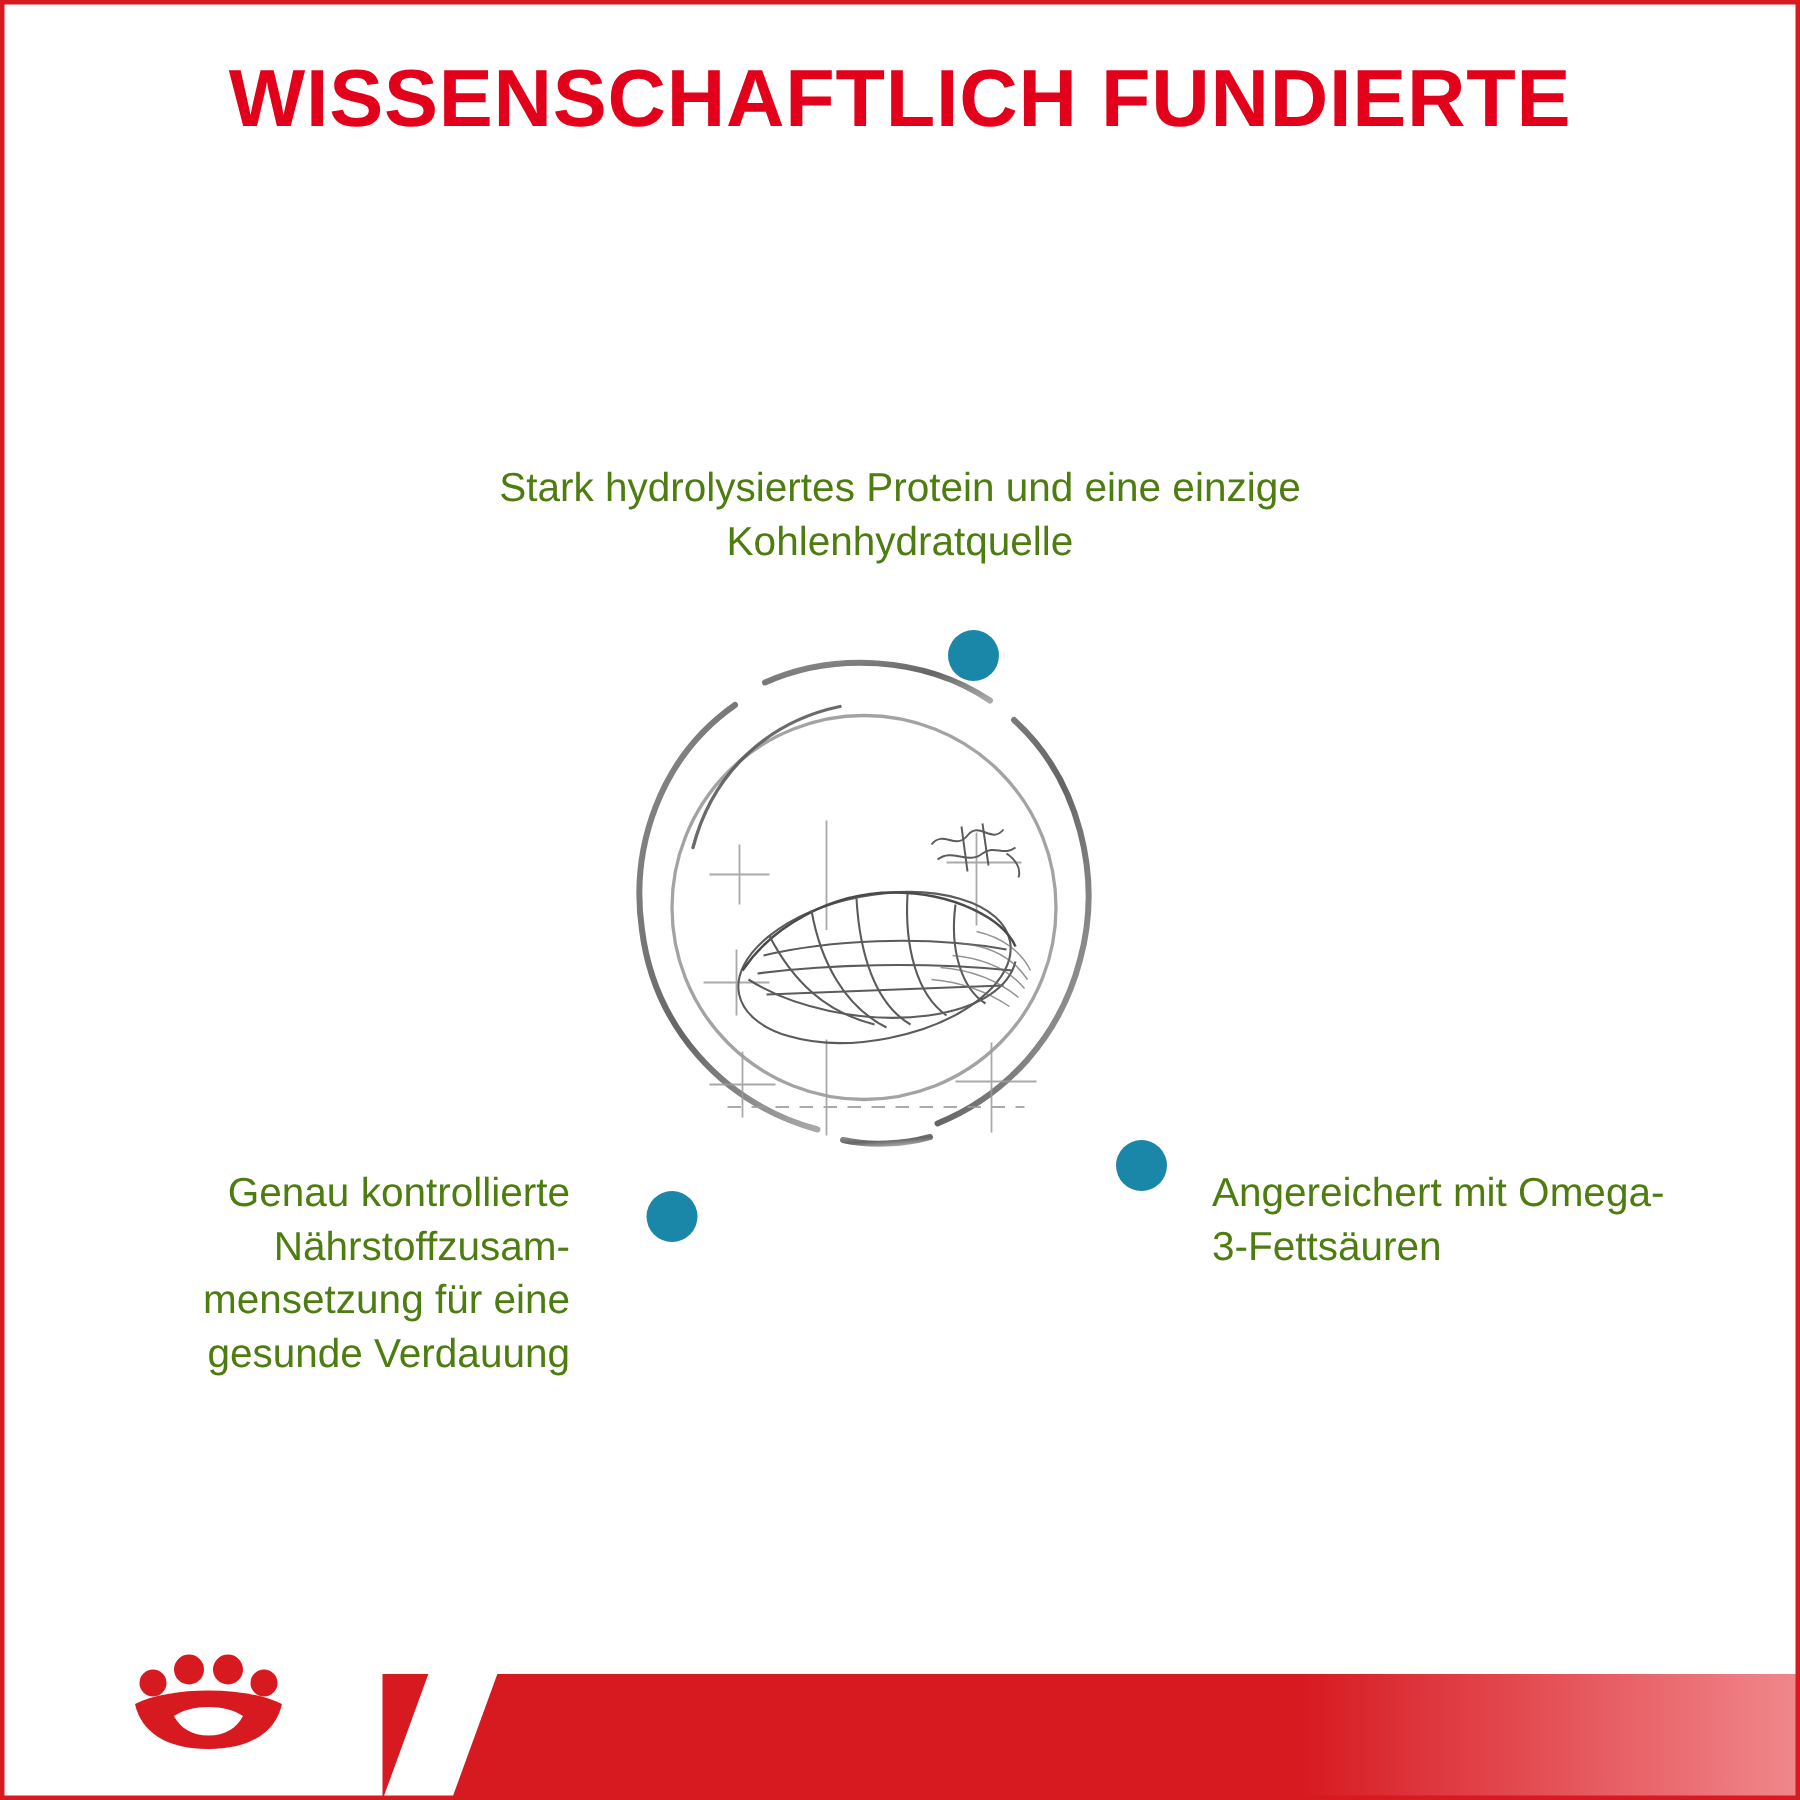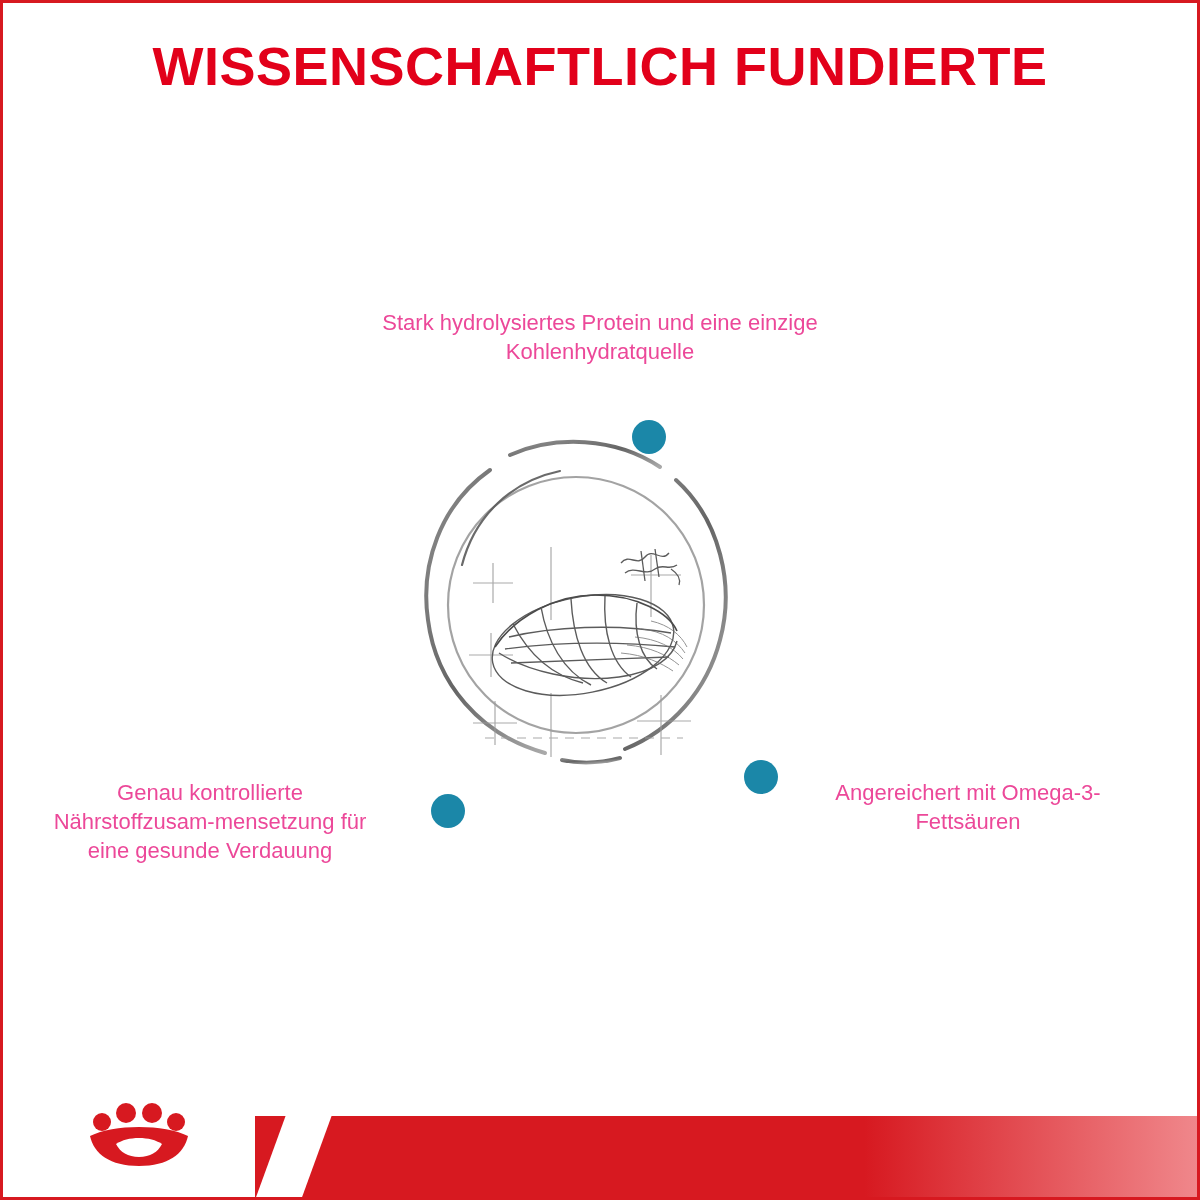--- a/index.html
+++ b/index.html
@@ -77,41 +77,41 @@
     border-radius: 50%;
     background: #1b87a8;
   }
   .dot-top    { left: 632px; top: 420px; }
   .dot-left   { left: 431px; top: 794px; }
   .dot-right  { left: 744px; top: 760px; }
 
   
   .label {
     position: absolute;
-    color: #ec4899;
-    font-size: 22px;
+    color: #4d7c0f;
+    font-size: 27px;
     line-height: 1.32;
   }
   .label-top {
     left: 300px;
     top: 308px;
     width: 600px;
     text-align: center;
   }
   .label-left {
     left: 40px;
     top: 778px;
     width: 340px;
-    text-align: center;
+    text-align: right;
   }
   .label-right {
     left: 808px;
     top: 778px;
     width: 320px;
-    text-align: center;
+    text-align: left;
   }
 
   
   .footer {
     position: absolute;
     left: 0;
     bottom: 0;
     width: 1200px;
     height: 112px;
   }

